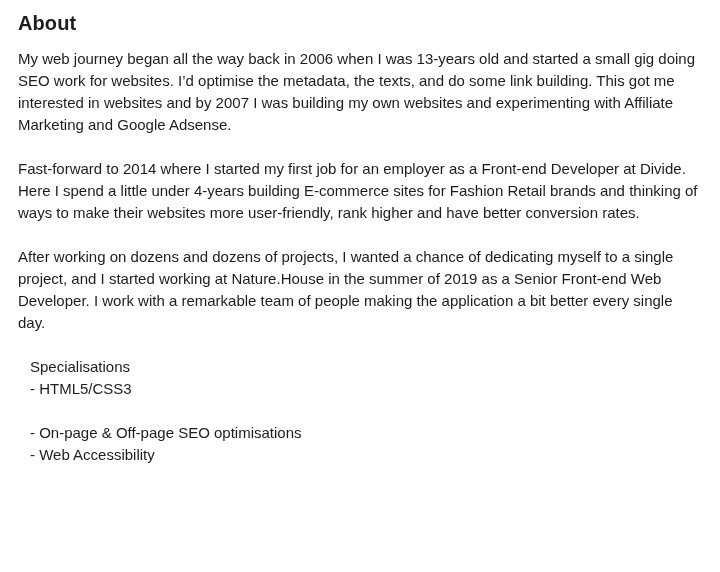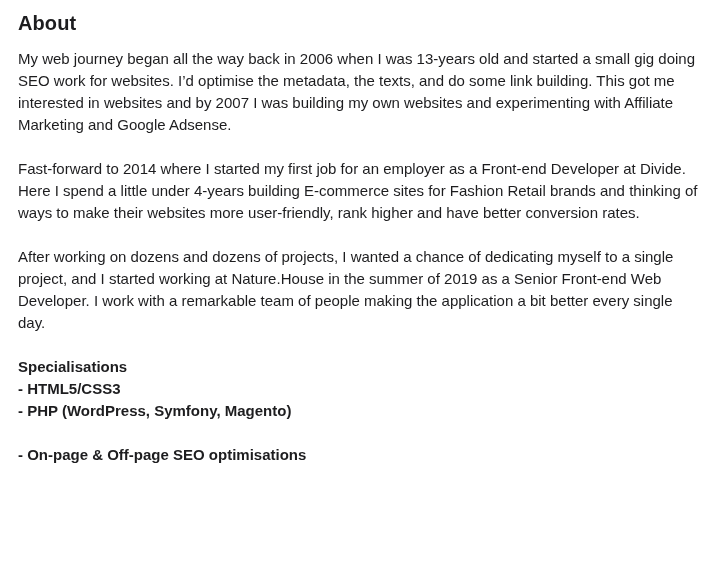--- a/index.html
+++ b/index.html
@@ -31,21 +31,22 @@
   }
   .paragraph {
     margin: 0 0 22px 0;
     font-size: 15px;
     line-height: 22px;
     font-weight: 400;
   }
   .spec-block {
     font-size: 15px;
     line-height: 22px;
-    font-weight: 700;
+    font-weight: 400;
+    margin-left: 12px;
   }
   .spec-line {
     min-height: 22px;
   }
   .spec-gap {
     height: 22px;
   }
 </style>
 </head>
 <body>
@@ -60,24 +61,24 @@
 
   <p class="paragraph">After working on dozens and dozens of projects, I wanted a chance of dedicating myself to a single project, and I started working at Nature.House in the summer of 2019 as a Senior Front-end Web Developer. I work with a remarkable team of people making the application a bit better every single day.</p>
 
   <div class="spec-block">
 
     <div class="spec-line">Specialisations</div>
 
     <div class="spec-line">- HTML5/CSS3</div>
 
 
-    <div class="spec-line">- PHP (WordPress, Symfony, Magento)</div>
 
 
     <div class="spec-gap"></div>
 
     <div class="spec-line">- On-page &amp; Off-page SEO optimisations</div>
 
 
+    <div class="spec-line">- Web Accessibility</div>
 
   </div>
 
 </div>
 
 </body></html>

